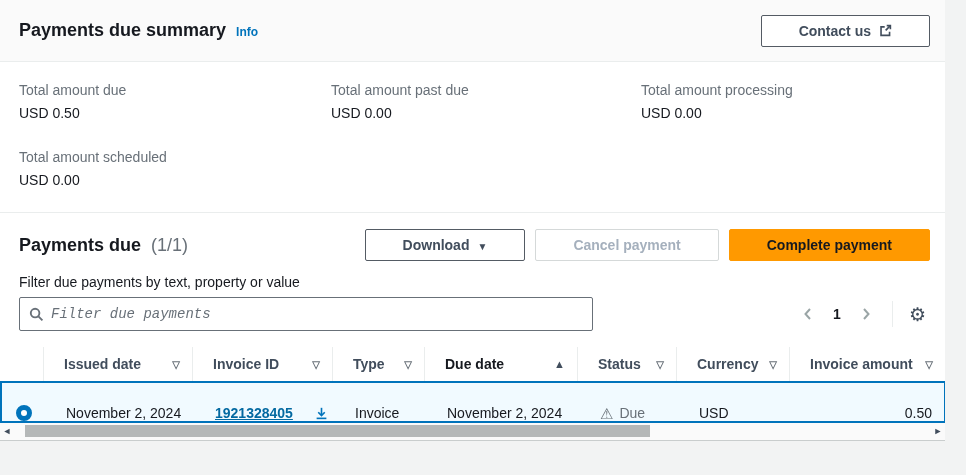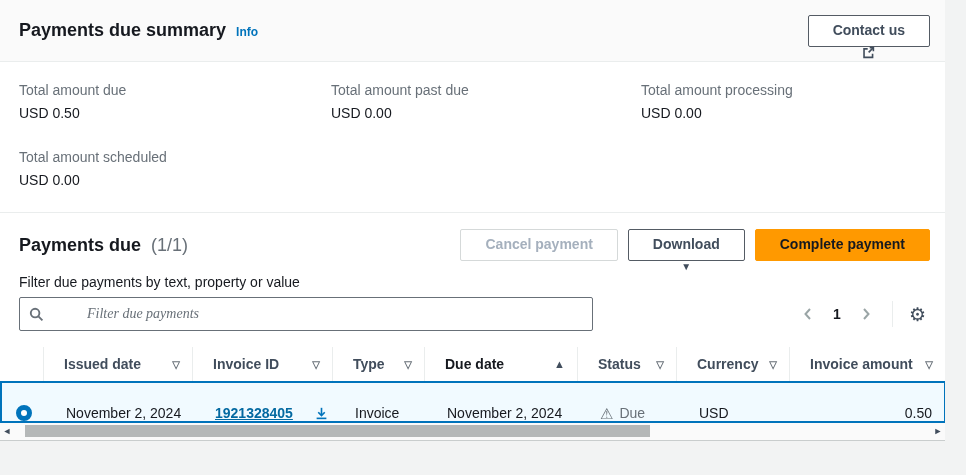--- a/index.html
+++ b/index.html
@@ -18,23 +18,22 @@
     height:62px; background:#fafafa; border-bottom:1px solid #eaeded;
     display:flex; align-items:center; justify-content:space-between;
     padding:0 15px 0 19px;
   }
   .title-group { display:flex; align-items:baseline; gap:10px; }
   .card-title { font-size:18px; font-weight:700; color:#16191f; }
   .info-link { font-size:12px; font-weight:700; color:#0073bb; text-decoration:none; cursor:pointer; }
   .btn {
     display:inline-flex; align-items:center; gap:8px;
     border-radius:2px; font-weight:700; font-size:14px;
-    padding:6px 24px; height:32px; cursor:pointer;
+    padding:6px 37px; height:32px; cursor:pointer;
     font-family:"Liberation Sans", sans-serif;
-    flex-direction:column;
   }
   .btn-normal { background:#fff; border:1px solid #545b64; color:#414d5c; }
   .btn-disabled { background:#fff; border:1px solid #d5d9d9; color:#a5b0bd; cursor:default; }
   .btn-primary { background:#ff9900; border:1px solid #ff9900; color:#16191f;text-align:center; }
 
   
   .stats {
     display:grid; grid-template-columns:312px 310px 1fr;
     row-gap:28px; padding:20px 19px 24px 19px; background:#fff;
   }
@@ -55,21 +54,21 @@
   .filter-label { margin:13px 19px 0 19px; color:#16191f; }
 
   .toolbar { display:flex; align-items:center; margin:7px 15px 0 19px; }
   .search-box {
     width:574px; height:34px; background:#fff;
     border:1px solid #687078; border-radius:2px;
     display:flex; align-items:center; padding:0 9px; gap:7px;
   }
   .search-box input {
     border:none; outline:none; flex:1; font-size:14px;
-    font-family:Liberation Serif, serif; color:#16191f; background:transparent;margin-left:36px;
+    font-family:Liberation Mono, monospace; color:#16191f; background:transparent;
   }
   .search-box input::placeholder { color:#687078; font-style:italic; }
   .pager { margin-left:auto; display:flex; align-items:center; gap:4px; }
   .page-btn {
     width:28px; height:28px; display:flex; align-items:center; justify-content:center;
     background:none; border:none; cursor:default;
   }
   .page-num { font-weight:700; color:#16191f; width:22px; text-align:center; }
   .pager-divider { width:1px; height:26px; background:#eaeded; margin:0 8px; }
   .gear-btn {
@@ -174,25 +173,25 @@
   </div>
 
   <div class="section">
 
     <div class="sec-head">
       <div>
         <span class="sec-title">Payments due</span>
         <span class="sec-count">(1/1)</span>
       </div>
       <div class="actions">
-        <button class="btn btn-disabled">Cancel payment</button>
         <button class="btn btn-normal">
           <span>Download</span>
           <span class="caret">▼</span>
         </button>
+        <button class="btn btn-disabled">Cancel payment</button>
         <button class="btn btn-primary">Complete payment</button>
       </div>
     </div>
 
     <div class="filter-label">Filter due payments by text, property or value</div>
 
     <div class="toolbar">
       <div class="search-box">
         <span>
           <svg class="icon-svg" width="15" height="15" viewBox="0 0 16 16">

